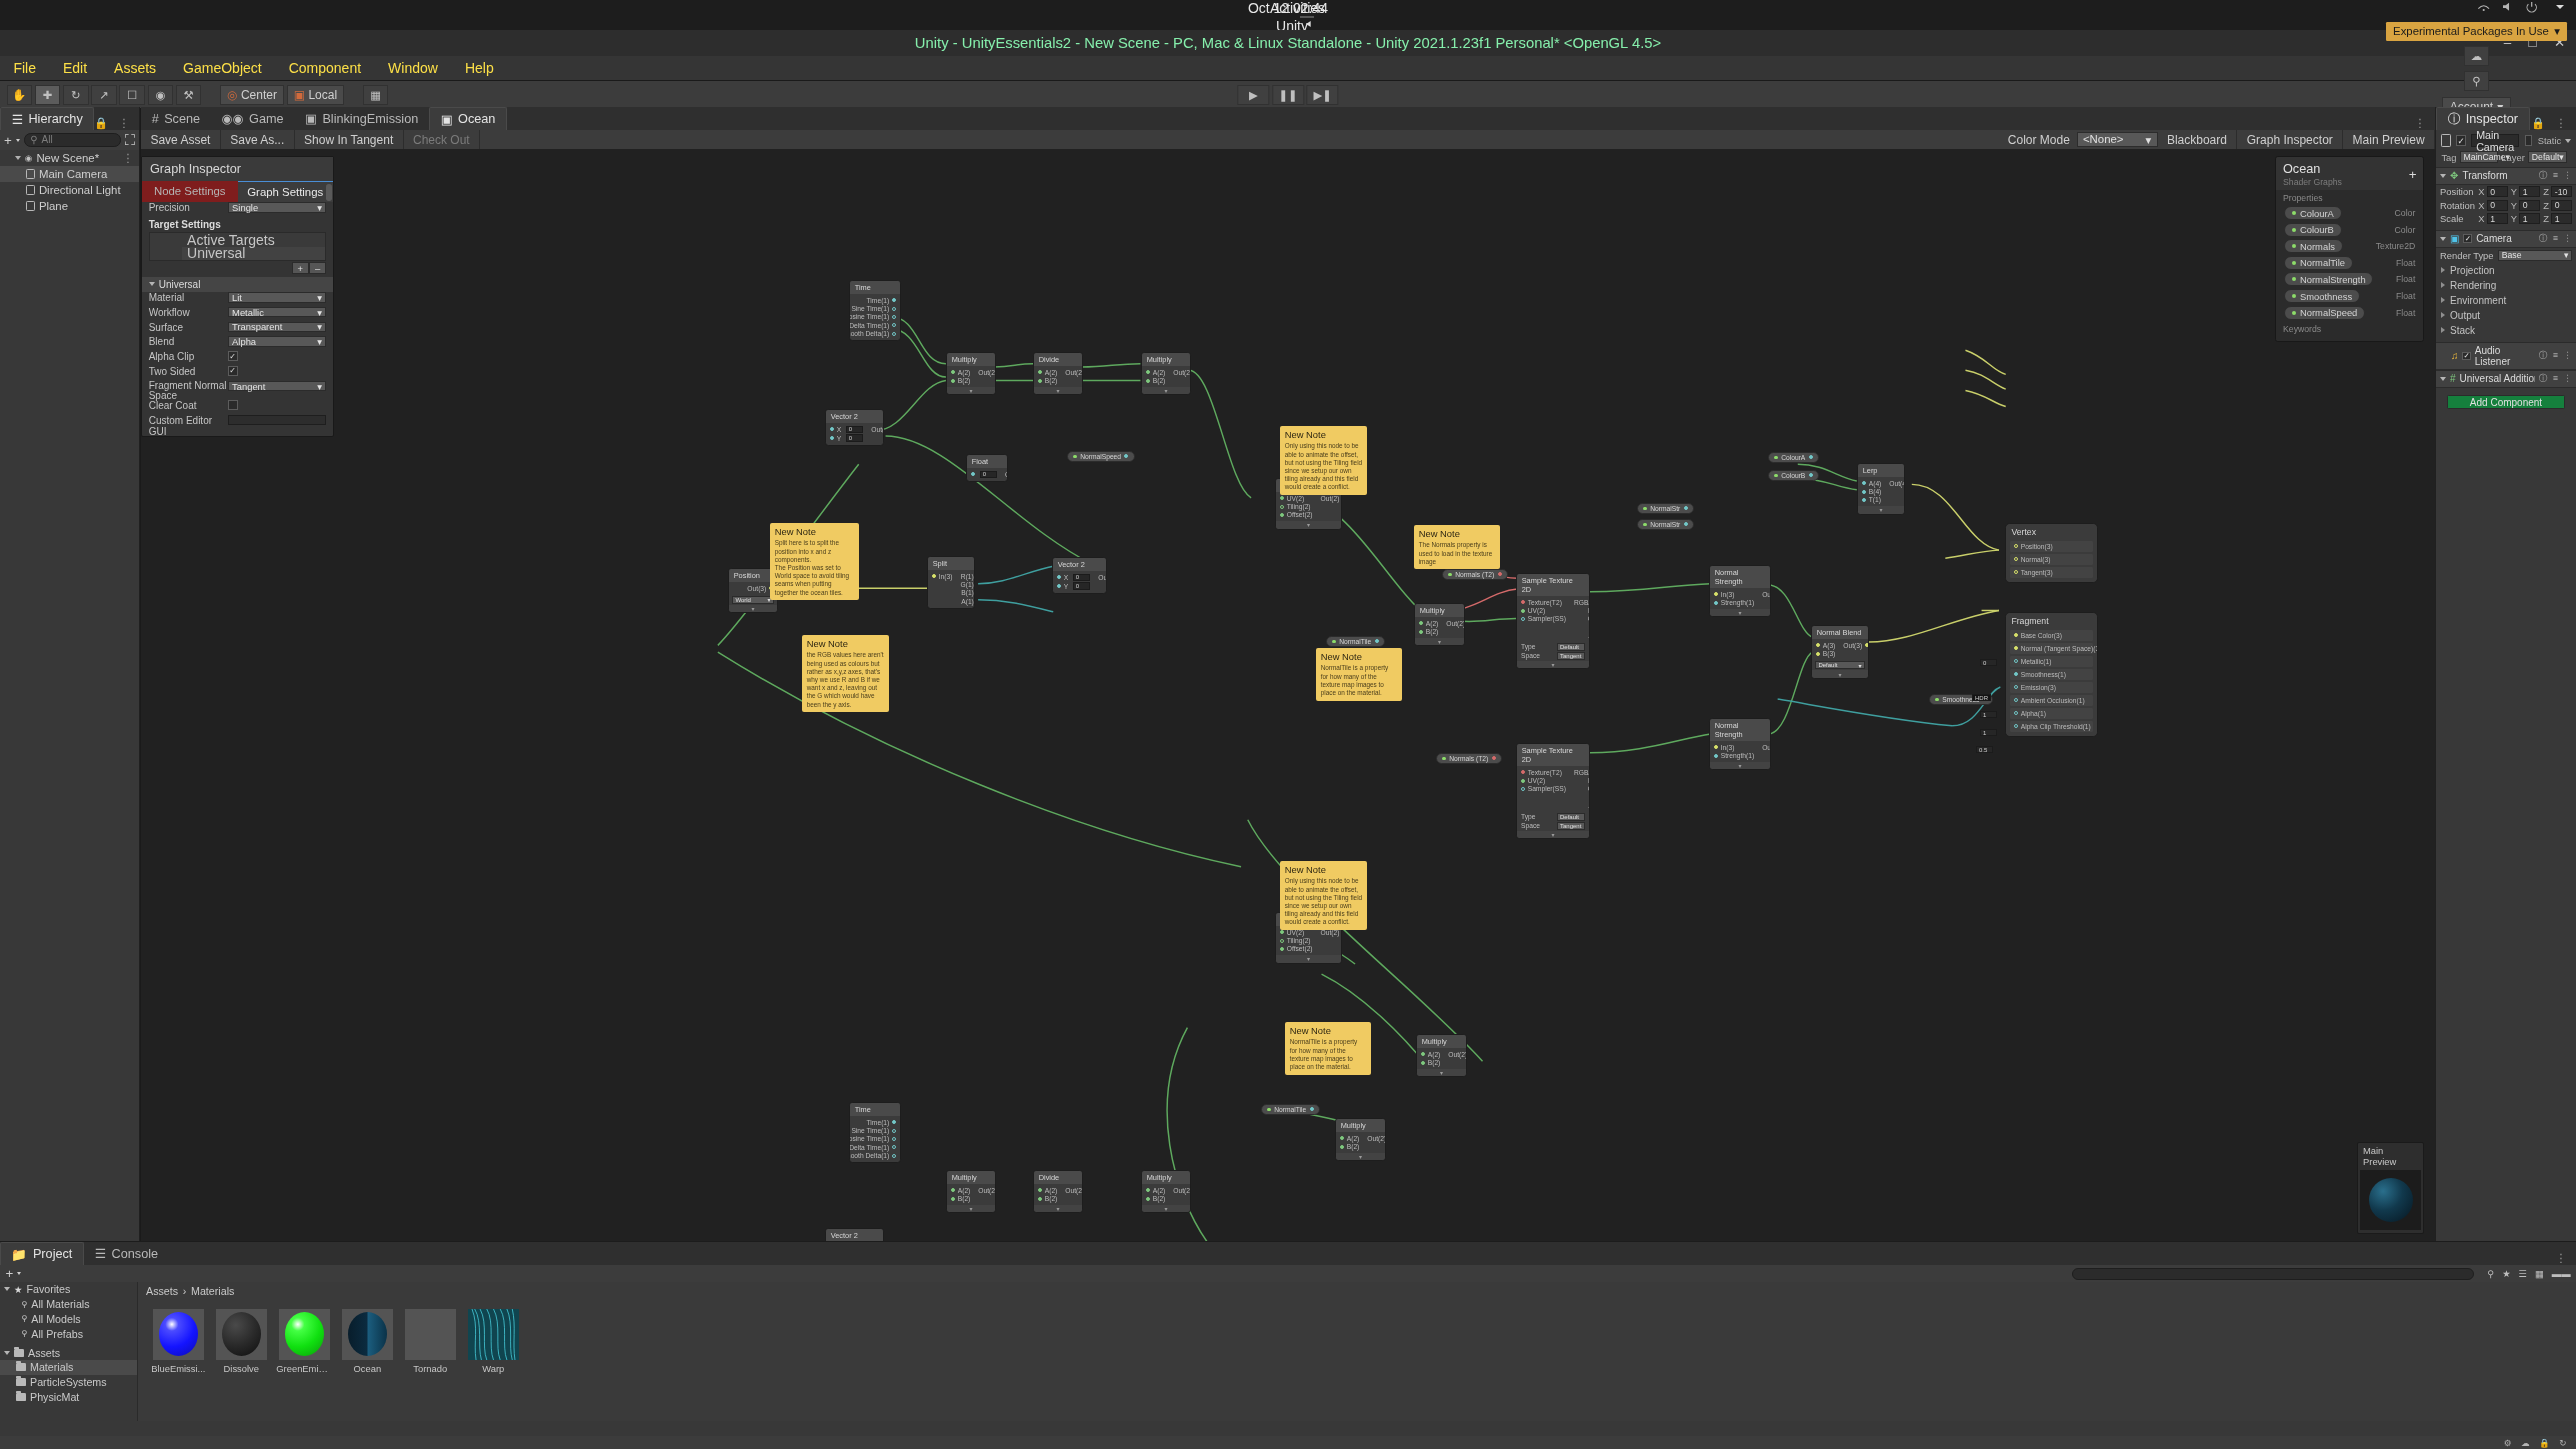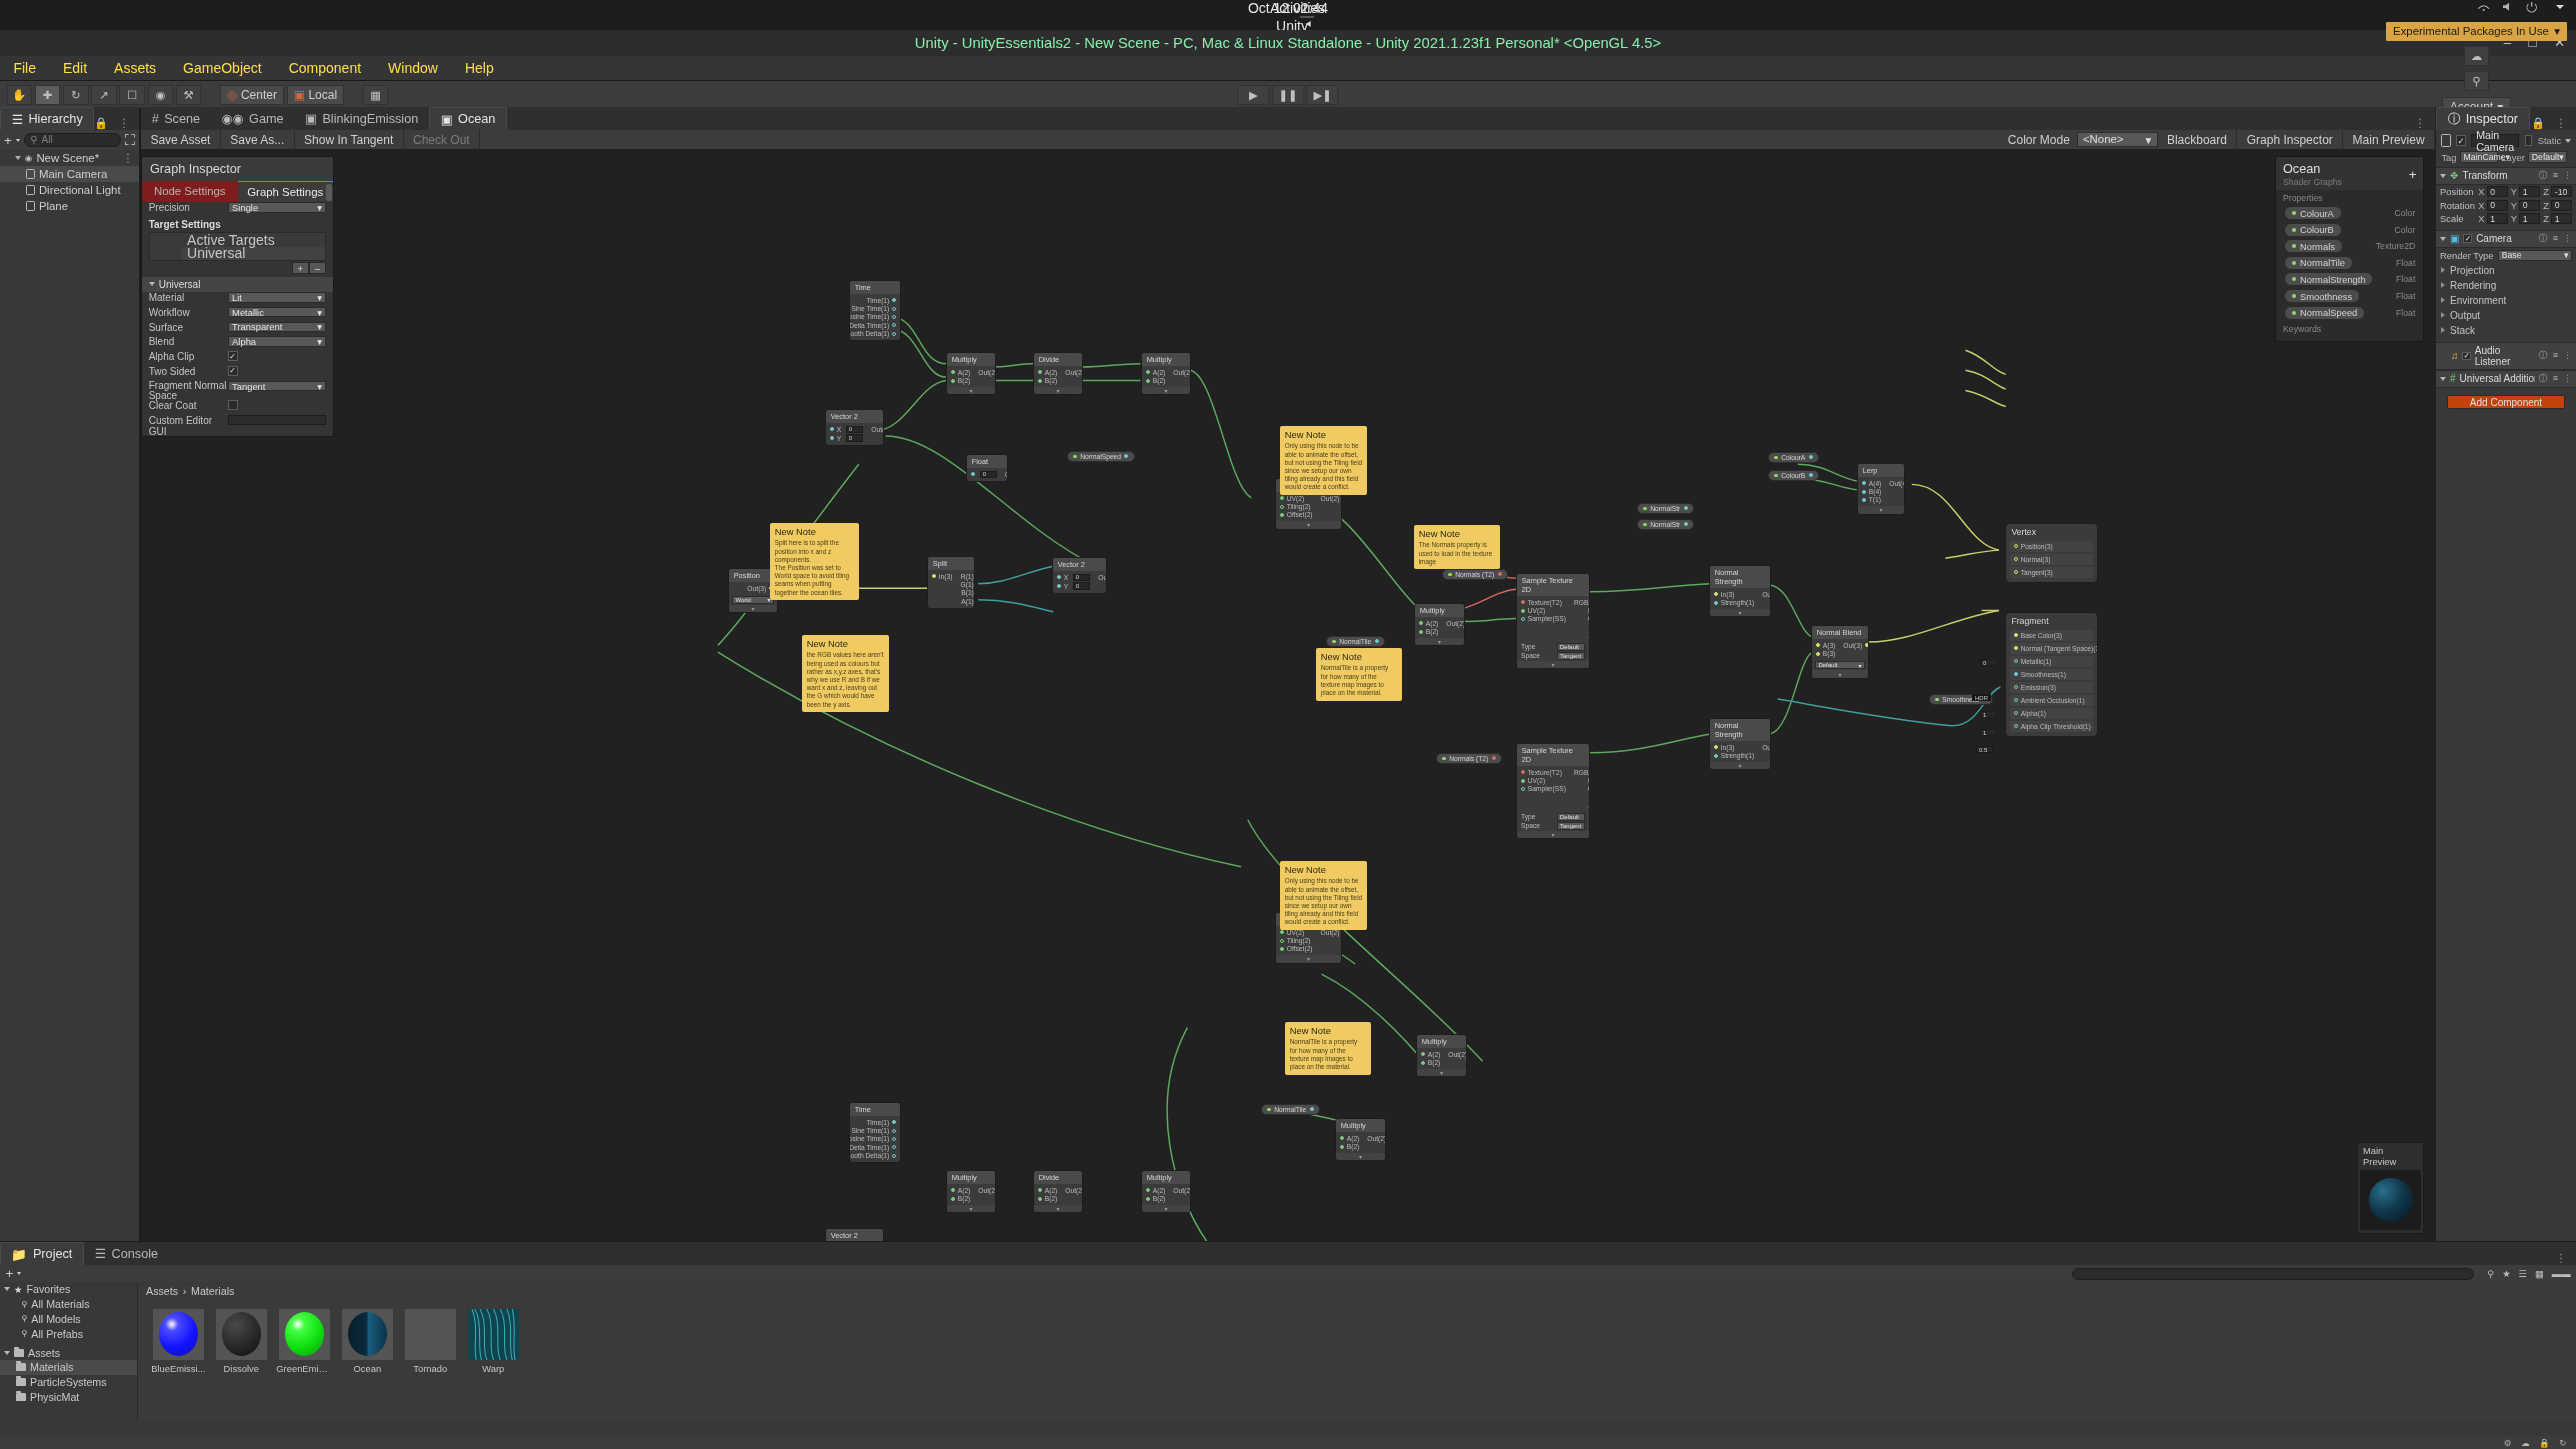--- a/index.html
+++ b/index.html
@@ -146,21 +146,21 @@
   .comp-head{display:flex;align-items:center;gap:4px;background:#414141;border-top:0.7px solid #2b2b2b;border-bottom:0.7px solid #2b2b2b;padding:2px 4px;font-size:10px;color:#dcdcdc;}
   .comp-head .rgt{margin-left:auto;display:flex;gap:5.4px;color:#a8a8a8;font-size:8.7px;}
   .tri-d{width:0;height:0;border-left:3.4px solid transparent;border-right:3.4px solid transparent;border-top:4px solid #b5b5b5;}
   .tri-r{width:0;height:0;border-top:3.4px solid transparent;border-bottom:3.4px solid transparent;border-left:4px solid #8f8f8f;}
   .v3row{display:flex;align-items:center;padding:1.3px 4px;font-size:9.4px;color:#c0c0c0;gap:2px;}
   .v3row .lbl{width:35px;}
   .v3row .ax{color:#b8b8b8;margin-left:1.3px;}
   .v3row .inp{flex:1;height:10.7px;background:#2b2b2b;border:0.7px solid #1e1e1e;font-size:8.7px;color:#d8d8d8;display:flex;align-items:center;padding:0 2.7px;}
   .ins-row{display:flex;align-items:center;padding:2px 4px;font-size:9.4px;color:#c0c0c0;gap:4px;}
   .ins-foldrow{display:flex;align-items:center;gap:4.7px;padding:2px 5.4px;font-size:10px;color:#c4c4c4;}
-  #addcomp{margin:6.7px 10.7px;height:14.8px;background:#c2410c;border:0.7px solid #2b2b2b;display:flex;align-items:center;justify-content:center;font-size:10px;color:#e0e0e0;border-radius:1.3px;}
+  #addcomp{margin:6.7px 10.7px;height:14.8px;background:#15803d;border:0.7px solid #2b2b2b;display:flex;align-items:center;justify-content:center;font-size:10px;color:#e0e0e0;border-radius:1.3px;}
 
   
   #project{left:0;top:1241px;width:2576px;height:195px;background:#383838;border-top:0.7px solid #1c1c1c;}
   #pj-toolrow{height:17.4px;background:#3c3c3c;display:flex;align-items:center;padding:0 5.4px;gap:4px;}
   #pj-left{position:absolute;left:0;top:40px;width:138px;bottom:14.8px;background:#383838;border-right:0.7px solid #2a2a2a;}
   .pj-row{height:14.8px;display:flex;align-items:center;gap:4px;font-size:10.7px;color:#cacaca;}
   .pj-row.sel{background:#4a4a4a;}
   .star{color:#d8d8d8;font-size:9.4px;}
   .folder{width:10px;height:8px;background:#b9b9b9;border-radius:1.3px 1.3px 0.7px 0.7px;position:relative;}
   .folder:before{content:"";position:absolute;left:0;top:-2px;width:4.7px;height:2px;background:#b9b9b9;border-radius:0.7px 0.7px 0 0;}

